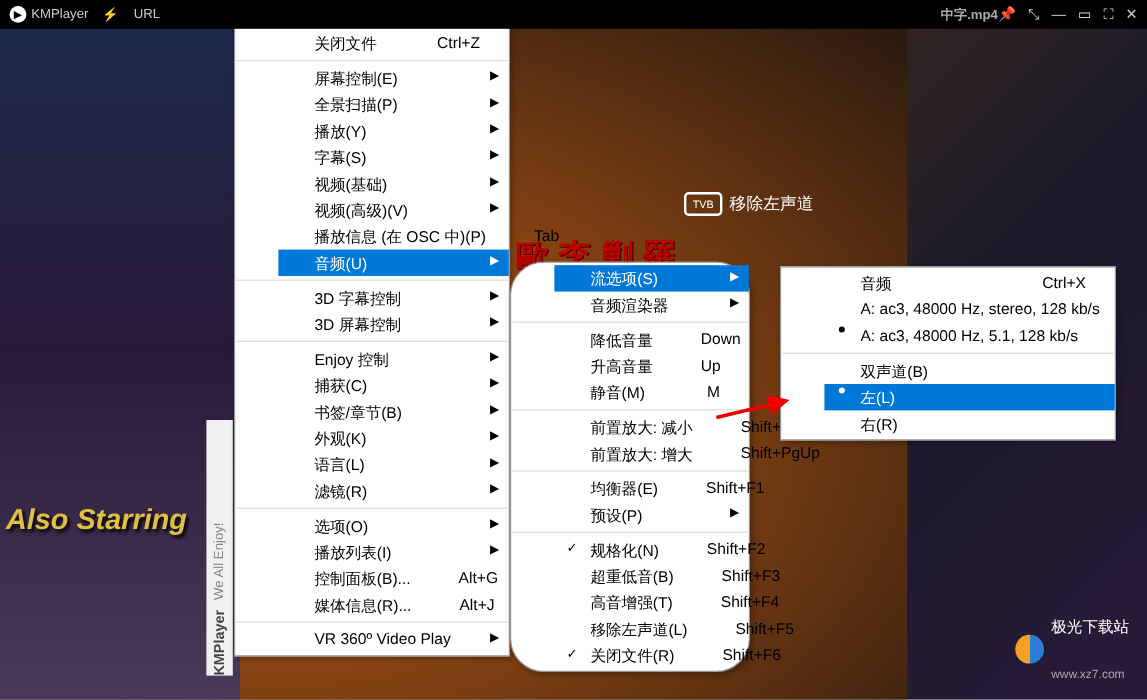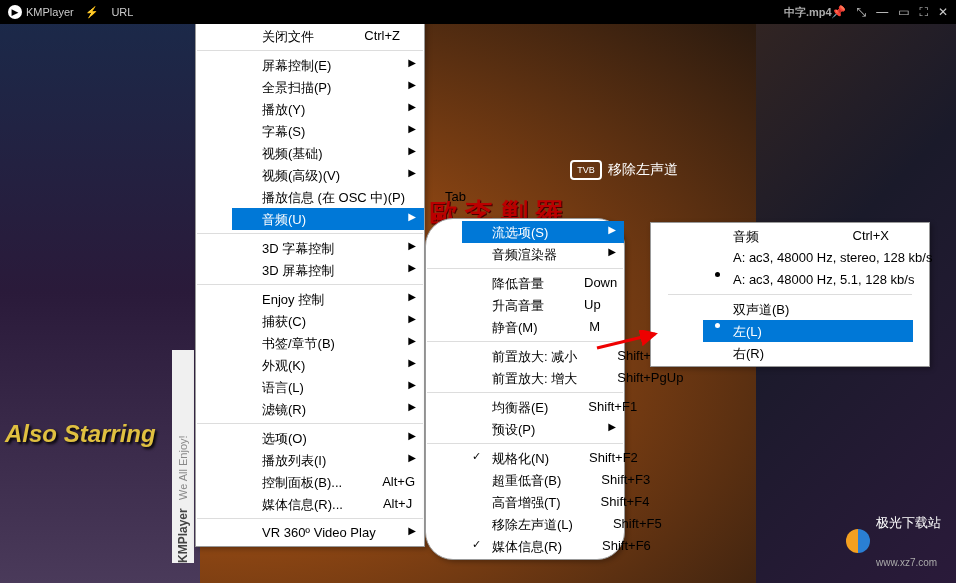--- a/index.html
+++ b/index.html
@@ -29,21 +29,21 @@
 .menu-item.highlighted { background: #0078d7; color: #fff; }
 .menu-item .shortcut { margin-left: auto; padding-left: 40px; color: inherit; }
 .menu-item .arrow { position: absolute; right: 8px; font-size: 10px; }
 .menu-item .check { position: absolute; left: 10px; font-size: 11px; }
 .menu-item .bullet { position: absolute; left: 12px; width: 5px; height: 5px; background: #000; border-radius: 50%; }
 .menu-item.highlighted .bullet { background: #fff; }
 .menu-sep { height: 1px; background: #ddd; margin: 3px 1px; }
 
 .menu1 { top: 0; left: 195px; width: 230px; padding: 2px 0; }
 .menu2 { top: 218px; left: 425px; width: 200px; padding: 2px 0; border-radius: 28px; }
-.menu3 { top: 222px; left: 650px; width: 280px; padding: 2px 16px; }
+.menu3 { top: 222px; left: 650px; width: 280px; padding: 2px 0; }
 
 .arrow-annotation { position: absolute; top: 330px; left: 595px; width: 70px; height: 20px; pointer-events: none; z-index: 100; }
 
 .dl-logo { position: absolute; bottom: 15px; right: 15px; display: flex; align-items: center; gap: 6px; color: #fff; font-size: 13px; }
 .dl-logo .circle { width: 24px; height: 24px; border-radius: 50%; background: conic-gradient(#2a7fd4 0 50%, #f4a020 50% 100%); }
 .dl-logo .sub { font-size: 10px; color: #aaa; margin-top: 25px; }
 </style>
 </head>
 <body>
 
@@ -235,21 +235,21 @@
   <div class="menu-item">
       <span>高音增强(T)</span>
       <span class="shortcut">Shift+F4</span>
     </div>
   <div class="menu-item">
       <span>移除左声道(L)</span>
       <span class="shortcut">Shift+F5</span>
     </div>
   <div class="menu-item">
       <span class="check">✓</span>
-      <span>媒体信息(R)</span>
+      <span>关闭文件(R)</span>
       <span class="shortcut">Shift+F6</span>
     </div>
 </div>
 
 <div class="menu menu3">
   <div class="menu-item">
       <span>音频</span>
       <span class="shortcut">Ctrl+X</span>
     </div>
   <div class="menu-item">

